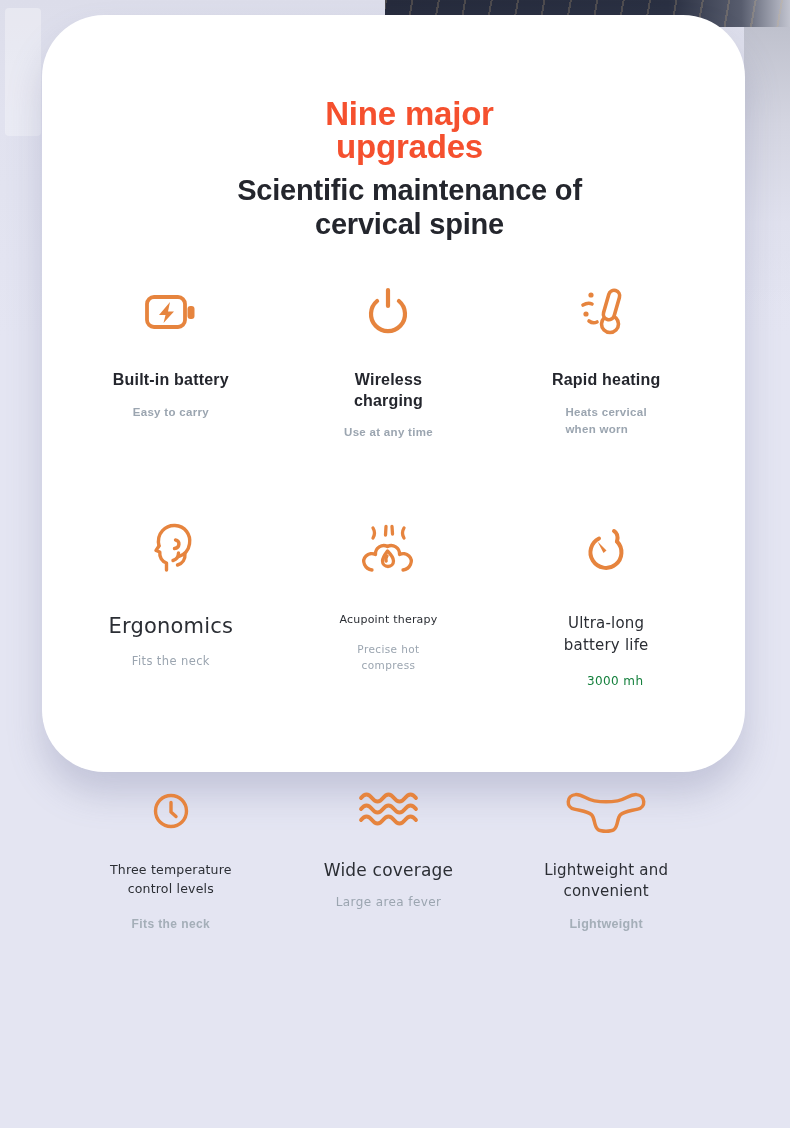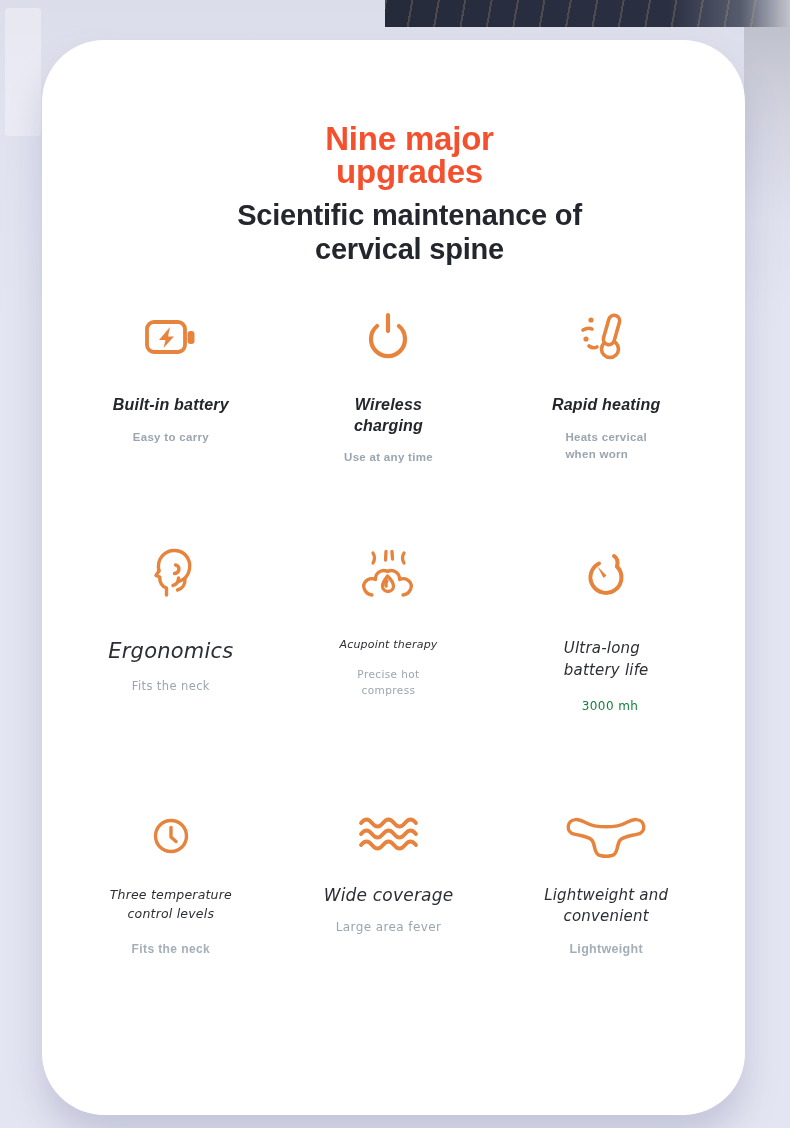--- a/index.html
+++ b/index.html
@@ -21,59 +21,59 @@
   }
   .right-fade{
     position:absolute; top:27px; right:0; width:46px; height:280px;
     background:linear-gradient(180deg, #bfc1cd 0%, #d4d5e1 35%, #e0e1ee 70%, rgba(228,229,242,0) 100%);
   }
   .left-light{
     position:absolute; top:8px; left:5px; width:36px; height:128px;
     background:rgba(255,255,255,.32); border-radius:4px;
   }
   .card{
-    position:absolute; left:42px; top:40px; width:703px; height:1075px;
+    position:absolute; left:42px; top:15px; width:703px; height:757px;
     background:var(--card-bg,#fff); border-radius:62px;
     box-shadow:0 22px 34px rgba(110,115,155,.28);
   }
   .hero{ text-align:center; padding:82px 0 0 32px; }
   .hero-title{
     font-weight:700; font-size:33px; line-height:1.0; letter-spacing:-.2px;
     color:var(--accent,#f5502e); white-space:pre-line;
   }
   .hero-sub{
     margin-top:11px; font-weight:700; font-size:29px; line-height:1.17;
     color:var(--heading-dark,#24262d); white-space:pre-line; letter-spacing:-.2px;
   }
   .grid{
     margin-top:38px; padding:0 30px 0 20px;
     display:grid; grid-template-columns:1fr 1fr 1fr; grid-template-rows:237px 261px auto;
     text-align:center;
   }
   .icon-wrap{height:66px; display:flex; align-items:center; justify-content:center; color:var(--icon,#e6843e);}
   .icon-wrap svg{display:block;}
-  .f-title{ color:var(--heading-dark,#24262d); white-space:pre-line;font-style:italic; }
+  .f-title{ color:var(--heading-dark,#24262d); white-space:pre-line; }
   .row1 .icon-wrap{margin-bottom:24px;}
   .row2 .icon-wrap{margin-bottom:30px;}
   .row3 .icon-wrap{margin-bottom:16px;}
   .row1 .f-title{font-weight:700; font-size:16px; line-height:1.3; letter-spacing:.2px;}
   .t-light{font-family:"DejaVu Sans", sans-serif; font-weight:400; color:var(--title-dark,#2b2e34); letter-spacing:.2px;}
   .c4 .f-title{font-size:21px; line-height:1.3;}
   .c5 .f-title{font-size:11px;}
   .c6 .f-title{font-size:15px; line-height:1.45;}
   .c7 .f-title{font-size:12.5px; line-height:1.55;}
   .c8 .f-title{font-size:17px;}
   .c9 .f-title{font-size:15px; line-height:1.4;}
   .f-sub{ margin-top:13px; color:var(--sub-gray,#9ba5b0); white-space:pre-line; }
   .row1 .f-sub{font-weight:700; font-size:11.5px; line-height:1.55; letter-spacing:.3px;}
   .row2 .f-sub, .row3 .f-sub{font-family:"DejaVu Sans", sans-serif; font-size:11.5px; line-height:1.5; letter-spacing:.4px;}
   .c3 .f-sub{display:inline-block; text-align:left;}
   .c5 .f-sub{font-size:10.5px; margin-top:16px;}
   .c6 .f-sub{font-size:12px; color:#15803d; padding-left:18px; margin-top:16px;}
-  .c6 .cell-inner{display:inline-block; text-align:left;}
+  .c6 .cell-inner{display:inline-block; text-align:center;}
   .c7 .f-sub{margin-top:16px; font-weight:700; font-family:"Liberation Sans",sans-serif; font-size:12px; letter-spacing:.4px; color:#a4aeb8;}
   .c8 .f-sub{font-size:12px;}
   .c9 .f-sub{font-weight:700; font-family:"Liberation Sans",sans-serif; font-size:12.5px; letter-spacing:.3px; color:#a4aeb8;}
 </style>
 </head>
 <body>
 
 <div class="denim-strip"></div>
 <div class="right-fade"></div>
 <div class="left-light"></div>

